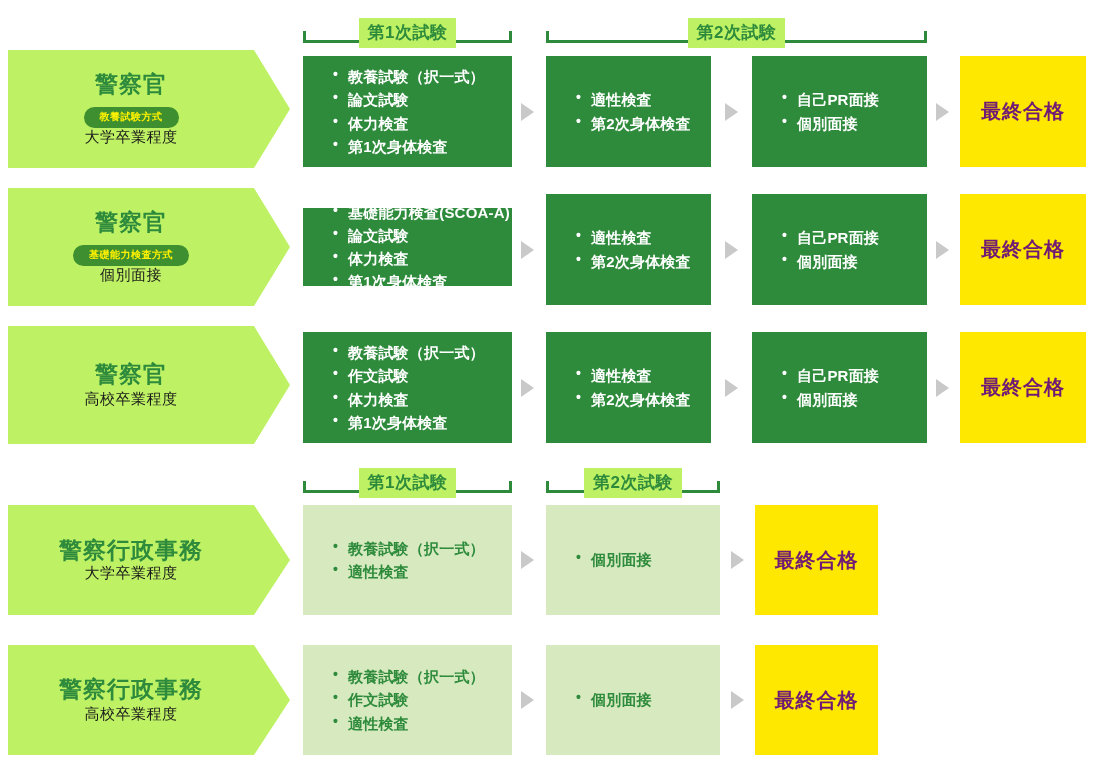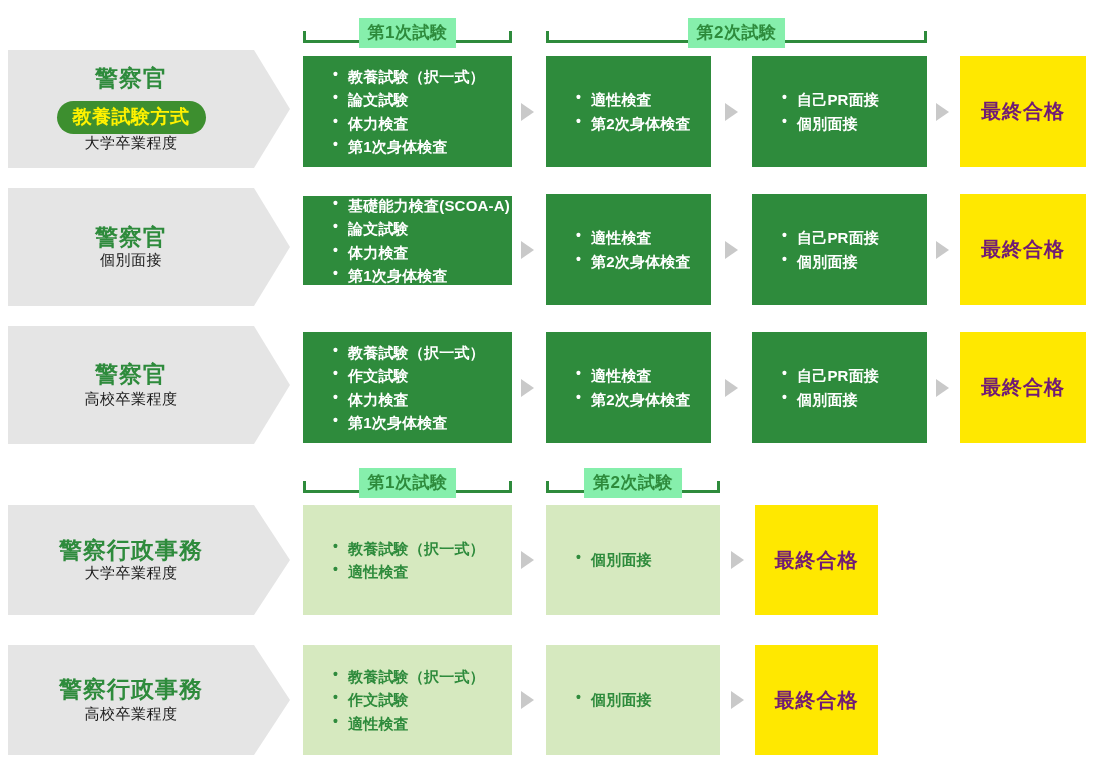--- a/index.html
+++ b/index.html
@@ -14,34 +14,34 @@
   
   .page-title{
     position:absolute;left:8px;top:8px;
     font-size:21px;font-weight:bold;color:#2e8b3c;
     letter-spacing:0.5px;white-space:nowrap;
   }
 
   
   .chev{
     position:absolute;
-    background:#e5e5e5;
+    background:#bef264;
     clip-path:polygon(0 0, calc(100% - 36px) 0, 100% 50%, calc(100% - 36px) 100%, 0 100%);
     display:flex;flex-direction:column;
     align-items:center;justify-content:center;
     box-sizing:border-box;padding-right:36px;
   }
   .chev-title{
     font-size:23px;font-weight:bold;color:#2e8b3c;
     letter-spacing:1px;line-height:1.15;white-space:nowrap;
   }
   .chev-badge{
     margin-top:10px;
     background:#3d8f2f;color:#fff200;
-    font-size:19px;font-weight:bold;letter-spacing:0.5px;
+    font-size:10px;font-weight:bold;letter-spacing:0.5px;
     border-radius:999px;padding:3px 16px 4px 16px;white-space:nowrap;
   }
   .chev-sub{
     font-size:15px;color:#1a1a1a;font-weight:normal;
     white-space:nowrap;letter-spacing:0.5px;
   }
   .chev-sub.tight{margin-top:2px;}
 
   
   .box{
@@ -86,21 +86,21 @@
   .bracket .bar{
     position:absolute;left:0;right:0;top:22px;height:3px;background:#2e8b3c;
   }
   .bracket .tickL,.bracket .tickR{
     position:absolute;top:13px;width:3px;height:12px;background:#2e8b3c;
   }
   .bracket .tickL{left:0;}
   .bracket .tickR{right:0;}
   .bracket .lbl{
     position:absolute;left:50%;top:0;transform:translateX(-50%);
-    background:#86efac;padding:0 9px;
+    background:#bef264;padding:0 9px;
     font-size:17px;font-weight:bold;color:#2e8b3c;
     letter-spacing:0.5px;white-space:nowrap;line-height:30px;
   }
   
   .bracket .lbl{z-index:2;}
 </style>
 </head>
 <body>
 
 <div id="stage">
@@ -154,24 +154,25 @@
   </div>
 
   <div class="arrow" style="left:936px;top:103px;"></div>
 
   <div class="final" style="left:960px;top:56px;width:126px;height:111px;">
     <span>最終合格</span>
   </div>
 
   <div class="chev" style="left:8px;top:188px;width:282px;height:118px;">
     <div class="chev-title">警察官</div>
+    <div class="chev-badge">基礎能力検査方式</div>
     <div class="chev-sub">個別面接</div>
   </div>
 
-  <div class="box dark" style="left:303px;top:196px;width:209px;height:89px;">
+  <div class="box dark" style="left:303px;top:208px;width:209px;height:78px;">
     <ul>
       <li>基礎能力検査(SCOA-A)</li>
       <li>論文試験</li>
       <li>体力検査</li>
       <li>第1次身体検査</li>
     </ul>
   </div>
 
   <div class="arrow" style="left:521px;top:241px;"></div>
 

